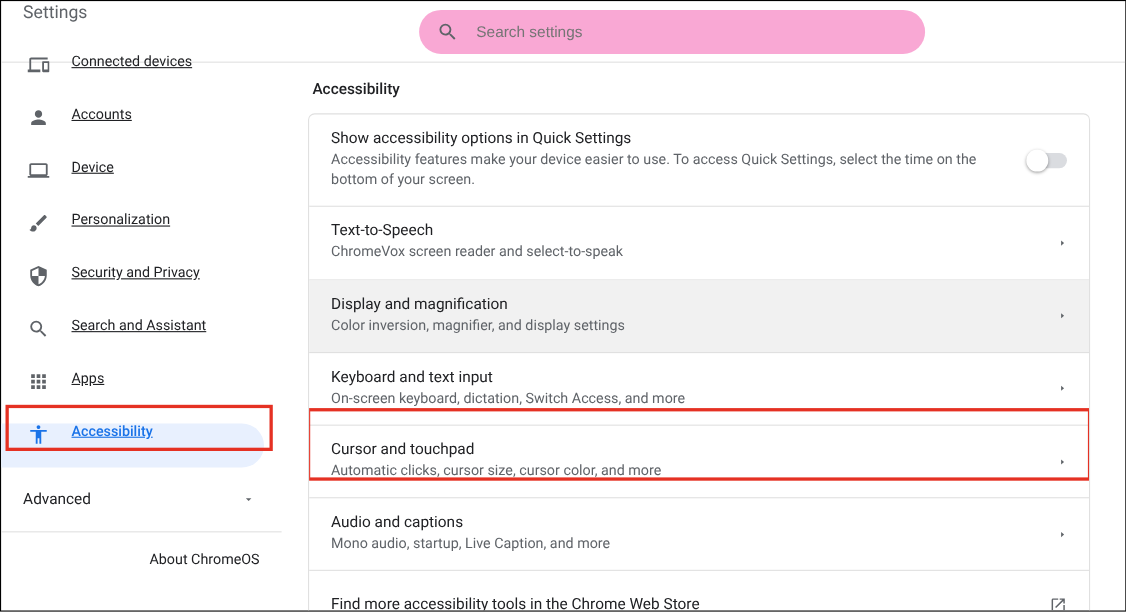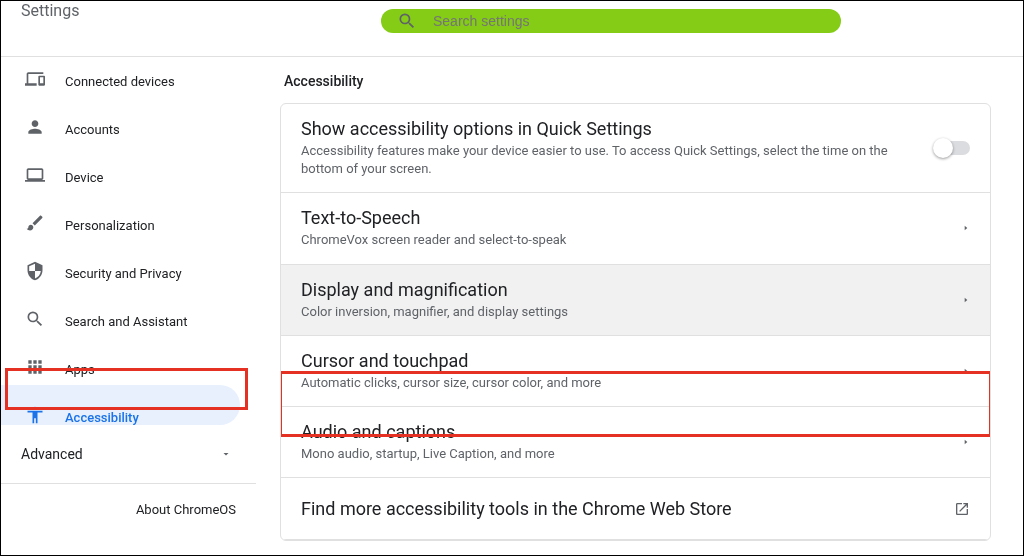--- a/index.html
+++ b/index.html
@@ -23,22 +23,22 @@
     .header-title {
       font-size: 16px;
       color: #5f6368;
       font-weight: 400;
     }
     .search-wrap {
       position: absolute;
       left: 380px;
       top: 8px;
       width: 460px;
-      height: 24px;
-      background: #84cc16;
+      height: 40px;
+      background: #f9a8d4;
       border-radius: 46px;
       display: flex;
       align-items: center;
       padding: 0 16px;
     }
     .search-wrap svg { flex: none; }
     .search-input {
       border: none;
       background: transparent;
       margin-left: 16px;
@@ -52,29 +52,30 @@
       height: calc(100% - 56px);
     }
     .sidebar {
       width: 255px;
       padding-top: 0;
       flex: none;
       position: relative;
     }
     .sidebar-item {
       display: flex;
-      align-items: flex-end;
+      align-items: flex-start;
       height: 40px;
       padding-left: 24px;
       font-size: 13px;
       color: #202124;
       cursor: pointer;
       border-radius: 0 20px 20px 0;
       margin-right: 16px;
       margin-bottom: 8px;
+      text-decoration: underline;
     }
     .sidebar-item.active {
       background: #e8f0fe;
       color: #1a73e8;
       font-weight: 500;
     }
     .sidebar-item.active .sicon { fill: #1a73e8; }
     .sicon {
       width: 20px;
       height: 20px;
@@ -139,21 +140,21 @@
       align-items: center;
       padding: 14px 20px;
       border-bottom: 1px solid #e0e0e0;
       cursor: pointer;
       min-height: 62px;
     }
     .row:last-child { border-bottom: none; }
     .row.hover { background: #f1f1f1; gap: 12px; }
     .row-text { flex: 1; }
     .row-title {
-      font-size: 18px;
+      font-size: 14px;
       color: #202124;
       margin-bottom: 3px;
     }
     .row-sub {
       font-size: 13px;
       color: #5f6368;
       line-height: 1.4;
     }
     .toggle {
       width: 34px;
@@ -301,20 +302,29 @@
       <div class="row hover">
         <div class="row-text">
           <div class="row-title">Display and magnification</div>
           <div class="row-sub">Color inversion, magnifier, and display settings</div>
         </div>
         <svg class="arrow-icon" width="8" height="12" viewBox="0 0 24 24">
             <path d="M8 5l8 7-8 7z"></path>
           </svg>
       </div>
 
+      <div class="row">
+        <div class="row-text">
+          <div class="row-title">Keyboard and text input</div>
+          <div class="row-sub">On-screen keyboard, dictation, Switch Access, and more</div>
+        </div>
+        <svg class="arrow-icon" width="8" height="12" viewBox="0 0 24 24">
+            <path d="M8 5l8 7-8 7z"></path>
+          </svg>
+      </div>
 
       <div class="row">
         <div class="row-text">
           <div class="row-title">Cursor and touchpad</div>
           <div class="row-sub">Automatic clicks, cursor size, cursor color, and more</div>
         </div>
         <svg class="arrow-icon" width="8" height="12" viewBox="0 0 24 24">
             <path d="M8 5l8 7-8 7z"></path>
           </svg>
       </div>

